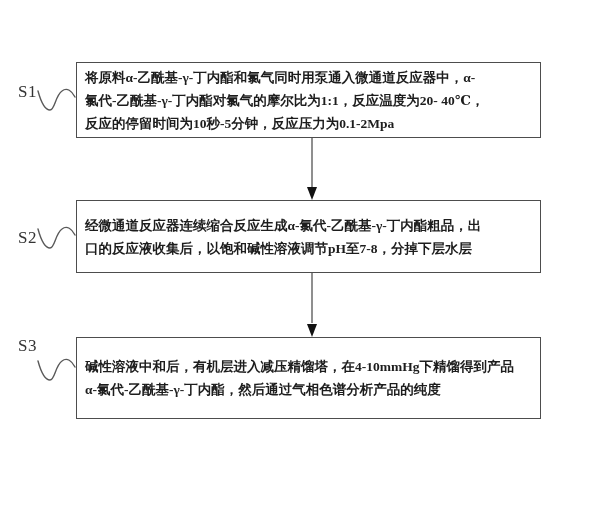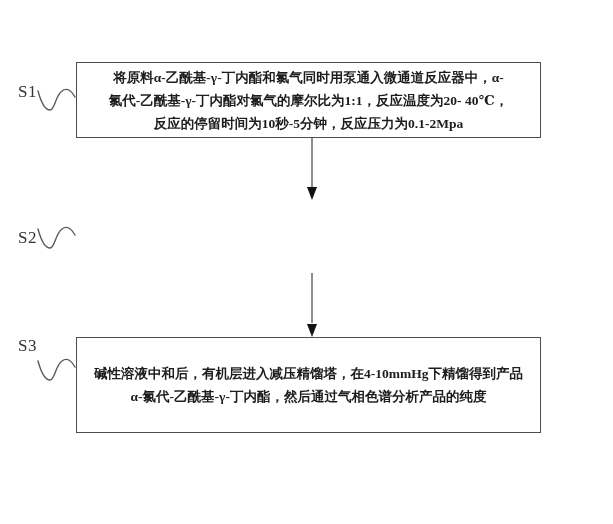--- a/index.html
+++ b/index.html
@@ -26,30 +26,30 @@
     width: 465px;
     border: 1px solid var(--box-border);
     background: var(--background);
     display: flex;
     align-items: center;
     justify-content: center;
     padding: 0 8px;
   }
   .box-text {
     white-space: pre-line;
-    text-align: center;
+    text-align: left;
     font-size: 13.5px;
     line-height: 23px;
     color: var(--text);
     font-weight: bold;
     width: 100%;
   }
   .box-s1 { top: 62px;  height: 76px; }
   .box-s2 { top: 200px; height: 73px; }
-  .box-s3 { top: 337px; height: 96px; }
+  .box-s3 { top: 337px; height: 82px; }
 
   .arrow-line {
     position: absolute;
     width: 2px;
     background: var(--arrow-line);
   }
   .arrow-head {
     position: absolute;
     width: 0;
     height: 0;
@@ -92,20 +92,24 @@
 反应的停留时间为10秒-5分钟，反应压力为0.1-2Mpa</div>
   </div>
 
   <div class="arrow-line" style="left:311px; top:138px; height:50px"></div>
   <div class="arrow-head" style="left:307px; top:187px"></div>
 
   <span class="step-label" style="top:228px">S2</span>
   <svg class="squiggle" style="top:222px" viewBox="0 0 39 32" aria-hidden="true">
     <path d="M1,7 C4,18 8,26 13,26 C18,26 18,12 25,7 C30,3 35,7 38,13"></path>
   </svg>
+  <div class="flow-box box-s2">
+    <div class="box-text">经微通道反应器连续缩合反应生成α-氯代-乙酰基-γ-丁内酯粗品，出
+口的反应液收集后，以饱和碱性溶液调节pH至7-8，分掉下层水层</div>
+  </div>
 
   <div class="arrow-line" style="left:311px; top:273px; height:50px"></div>
   <div class="arrow-head" style="left:307px; top:324px"></div>
 
   <span class="step-label" style="top:336px">S3</span>
   <svg class="squiggle" style="top:354px" viewBox="0 0 39 32" aria-hidden="true">
     <path d="M1,7 C4,18 8,26 13,26 C18,26 18,12 25,7 C30,3 35,7 38,13"></path>
   </svg>
   <div class="flow-box box-s3">
     <div class="box-text">碱性溶液中和后，有机层进入减压精馏塔，在4-10mmHg下精馏得到产品

